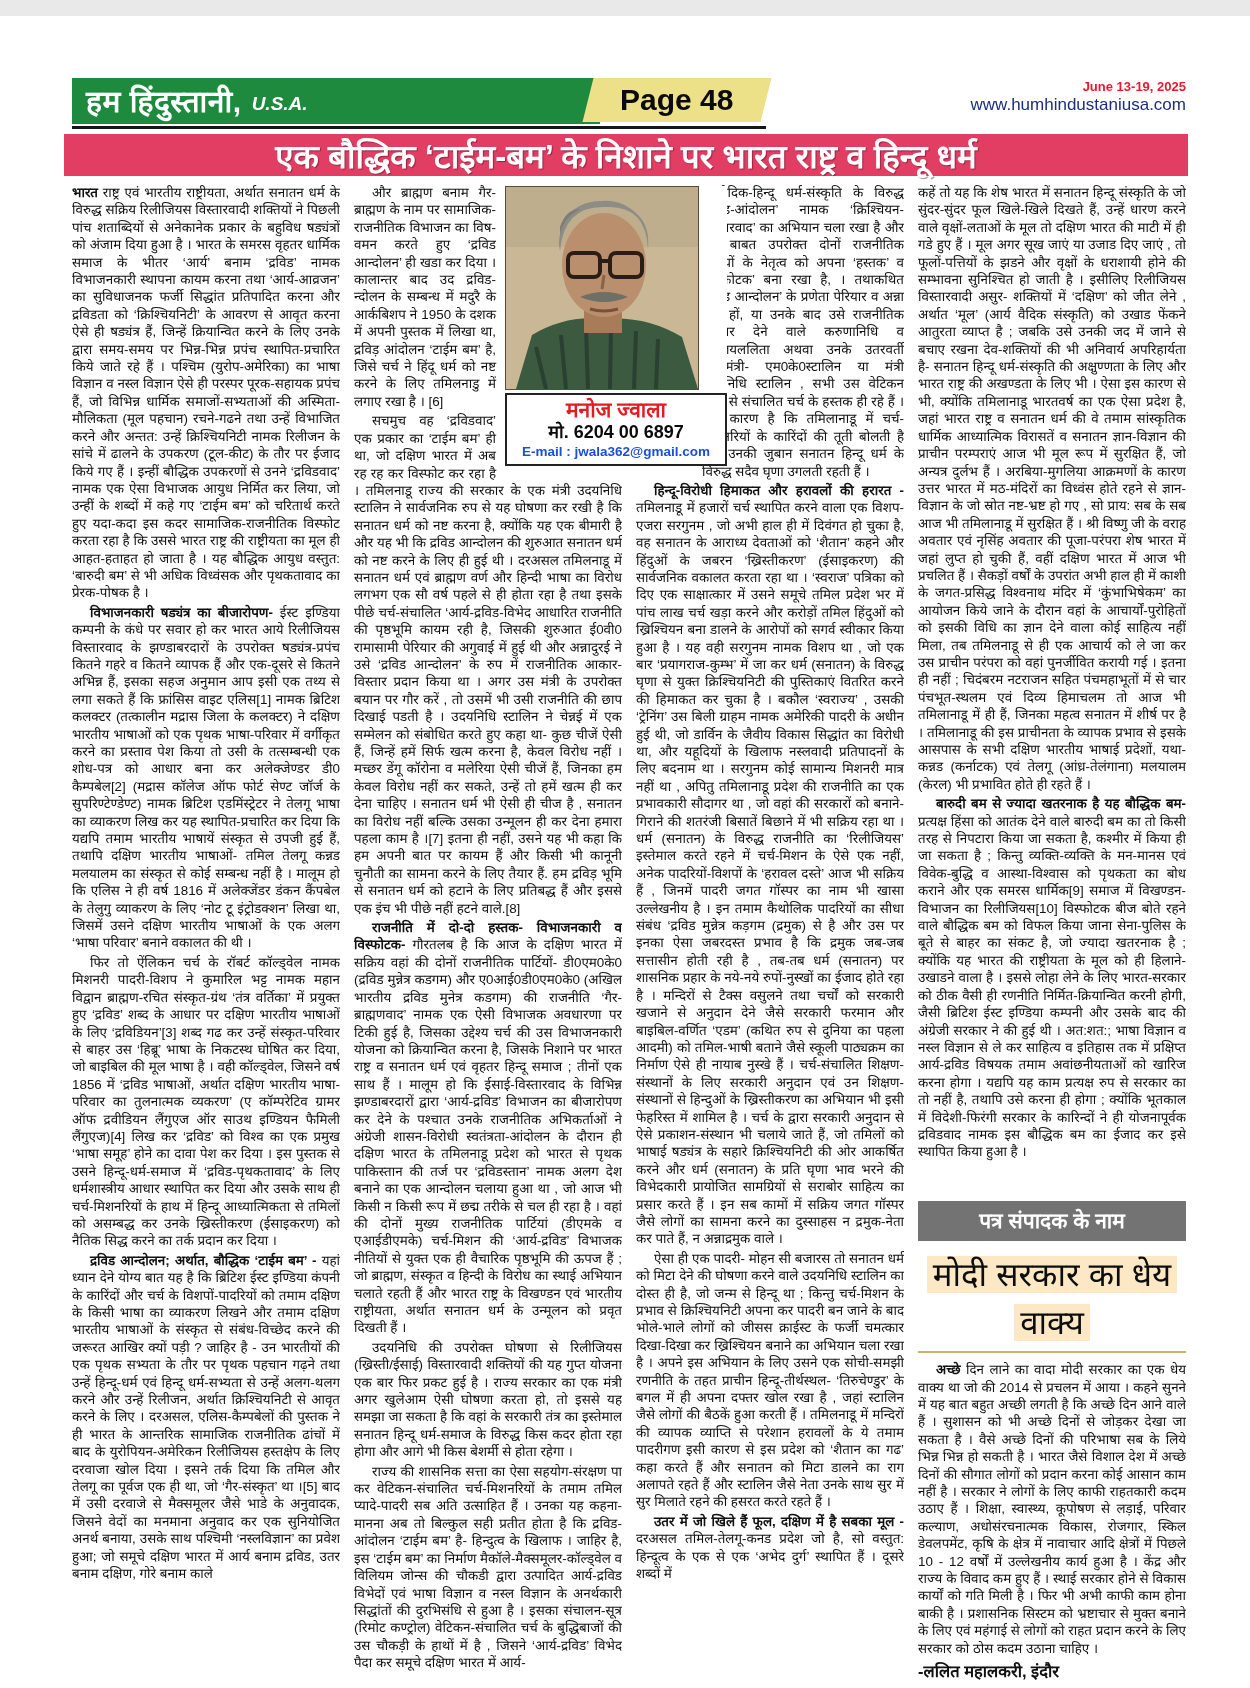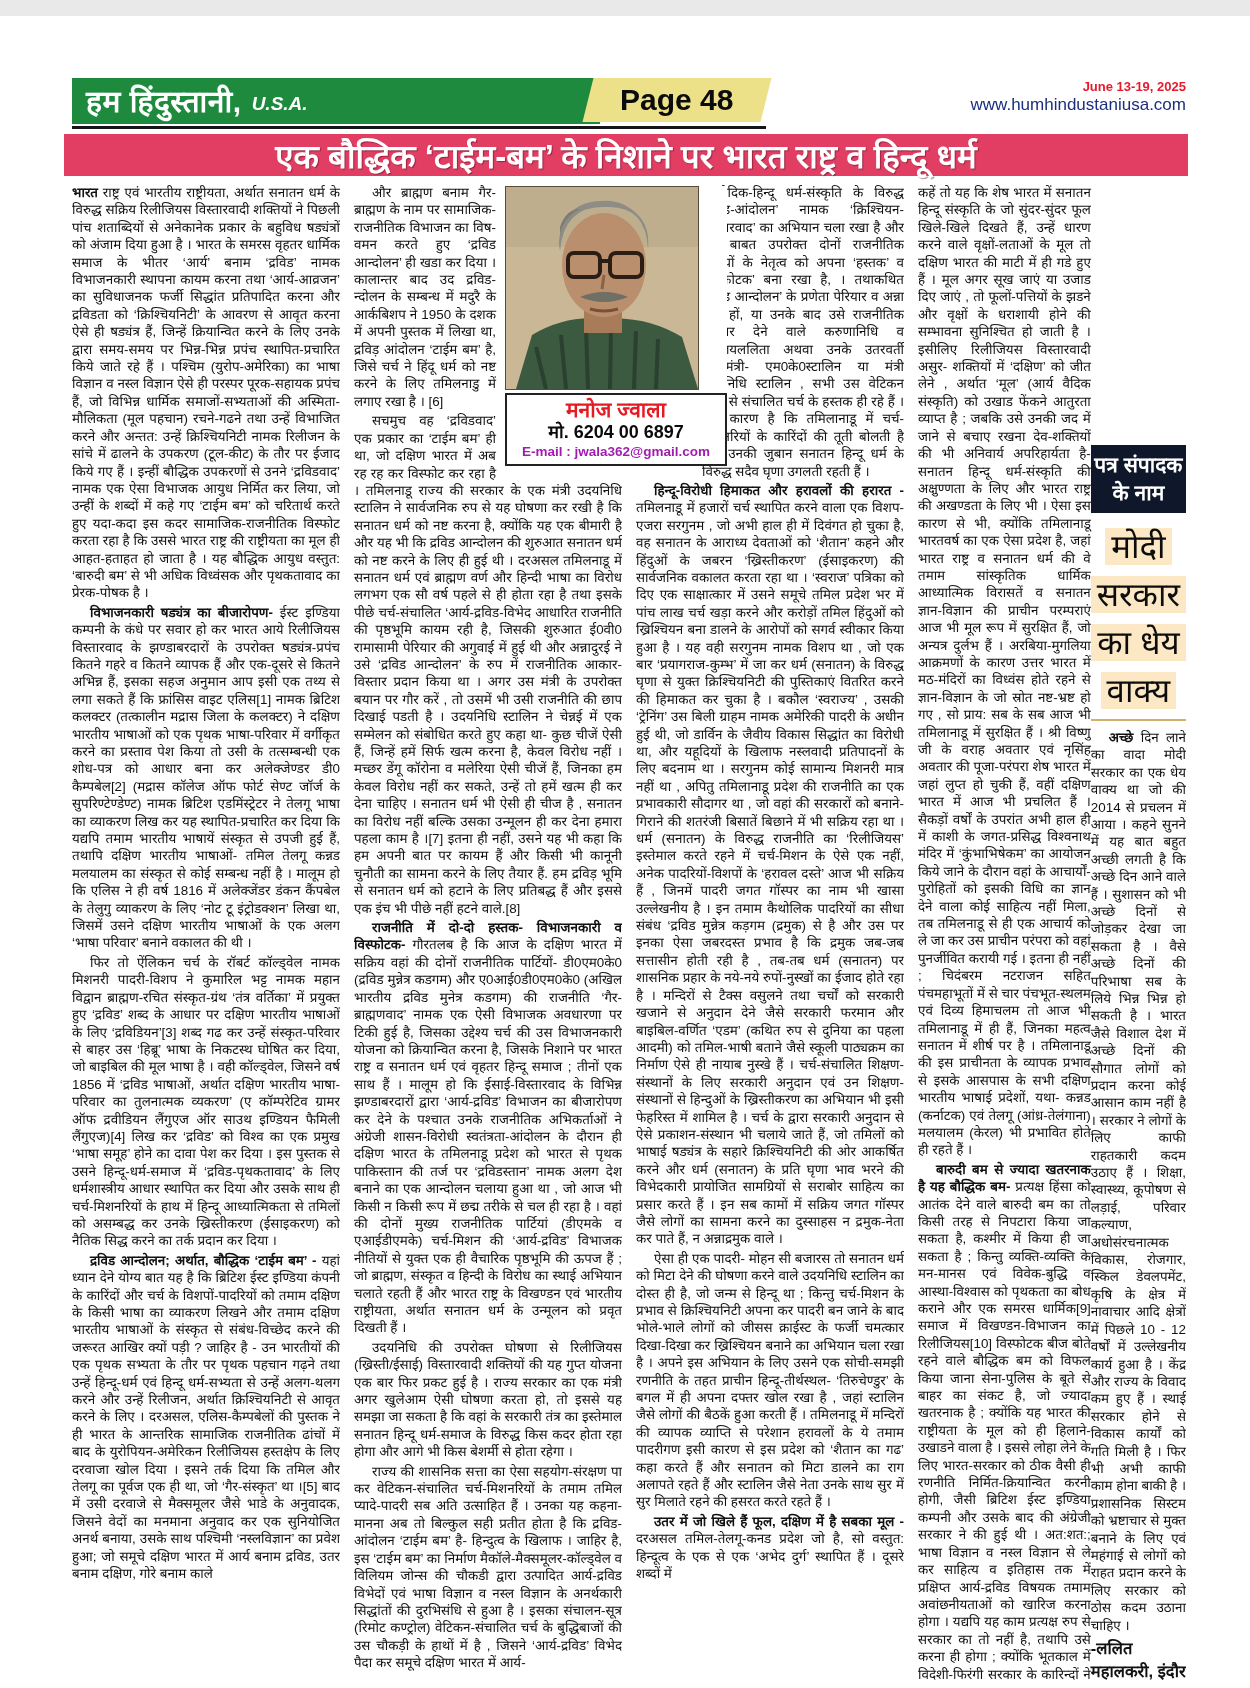--- a/index.html
+++ b/index.html
@@ -24,34 +24,34 @@
   .headline{color:#ffffff;font-size:33px;font-weight:bold;white-space:nowrap;text-shadow:1px 1px 1px rgba(60,0,20,.45);}
   
   .article{position:absolute;left:72px;top:168px;width:1114px;height:1498px;display:flex;gap:14px;}
   .col{width:268px;height:100%;overflow:hidden;text-align:justify;}
   .col p{margin:0 0 2px 0;font-size:13.4px;line-height:17.4px;text-indent:18px;}
   .col p:first-child{text-indent:0;}
   .col p b{font-weight:bold;}
   .spacer-r{float:right;width:126px;height:290px;}
   .spacer-l{float:left;width:66px;height:290px;}
   
-  .col4{display:flex;flex-direction:row;}
+  .col4{display:flex;flex-direction:column;}
   .col4 .colflow{text-align:justify;}
   .col4 .colflow p{margin:0 0 2px 0;font-size:13.4px;line-height:17.4px;text-indent:18px;}
   .col4 .colflow p:first-child{text-indent:0;}
   
   .photo-block{position:absolute;left:433px;top:2px;width:222px;z-index:3;background:#fff;}
   .photo-frame{width:192px;height:202px;border:1px solid #5a4a3a;overflow:hidden;}
   .caption-box{margin-top:3px;border:2px solid #222;padding:3px 4px 4px 4px;text-align:center;background:#fff;}
   .cap-name{color:#e51b24;font-weight:bold;font-size:21px;line-height:24px;}
   .cap-phone{color:#0b0b0b;font-weight:bold;font-size:18px;line-height:21px;}
-  .cap-email{color:#a21caf;font-weight:bold;font-size:13.5px;line-height:17px;}
+  .cap-email{color:#1d4ed8;font-weight:bold;font-size:13.5px;line-height:17px;}
   
   .letters{margin-top:auto;}
-  .letters-bar{background:#0f172a;color:#fff;text-align:center;font-size:21px;font-weight:bold;
+  .letters-bar{background:#737373;color:#fff;text-align:center;font-size:21px;font-weight:bold;
                padding:5px 0 7px 0;margin-bottom:10px;}
   .letter-title{text-align:center;font-weight:normal;font-size:33px;line-height:48px;color:#0d0d0d;
                 border-bottom:2px solid #d4af6a;padding-bottom:4px;margin-bottom:8px;}
   .letter-title span{background:#fce8c4;padding:0 6px;box-decoration-break:clone;-webkit-box-decoration-break:clone;}
   .letter-body{font-size:15.2px;line-height:20.6px;text-align:justify;text-indent:22px;margin:0;}
   .letter-sign{font-size:16.5px;font-weight:bold;text-align:left;margin-top:2px;}
 </style>
 </head>
 <body>
 

